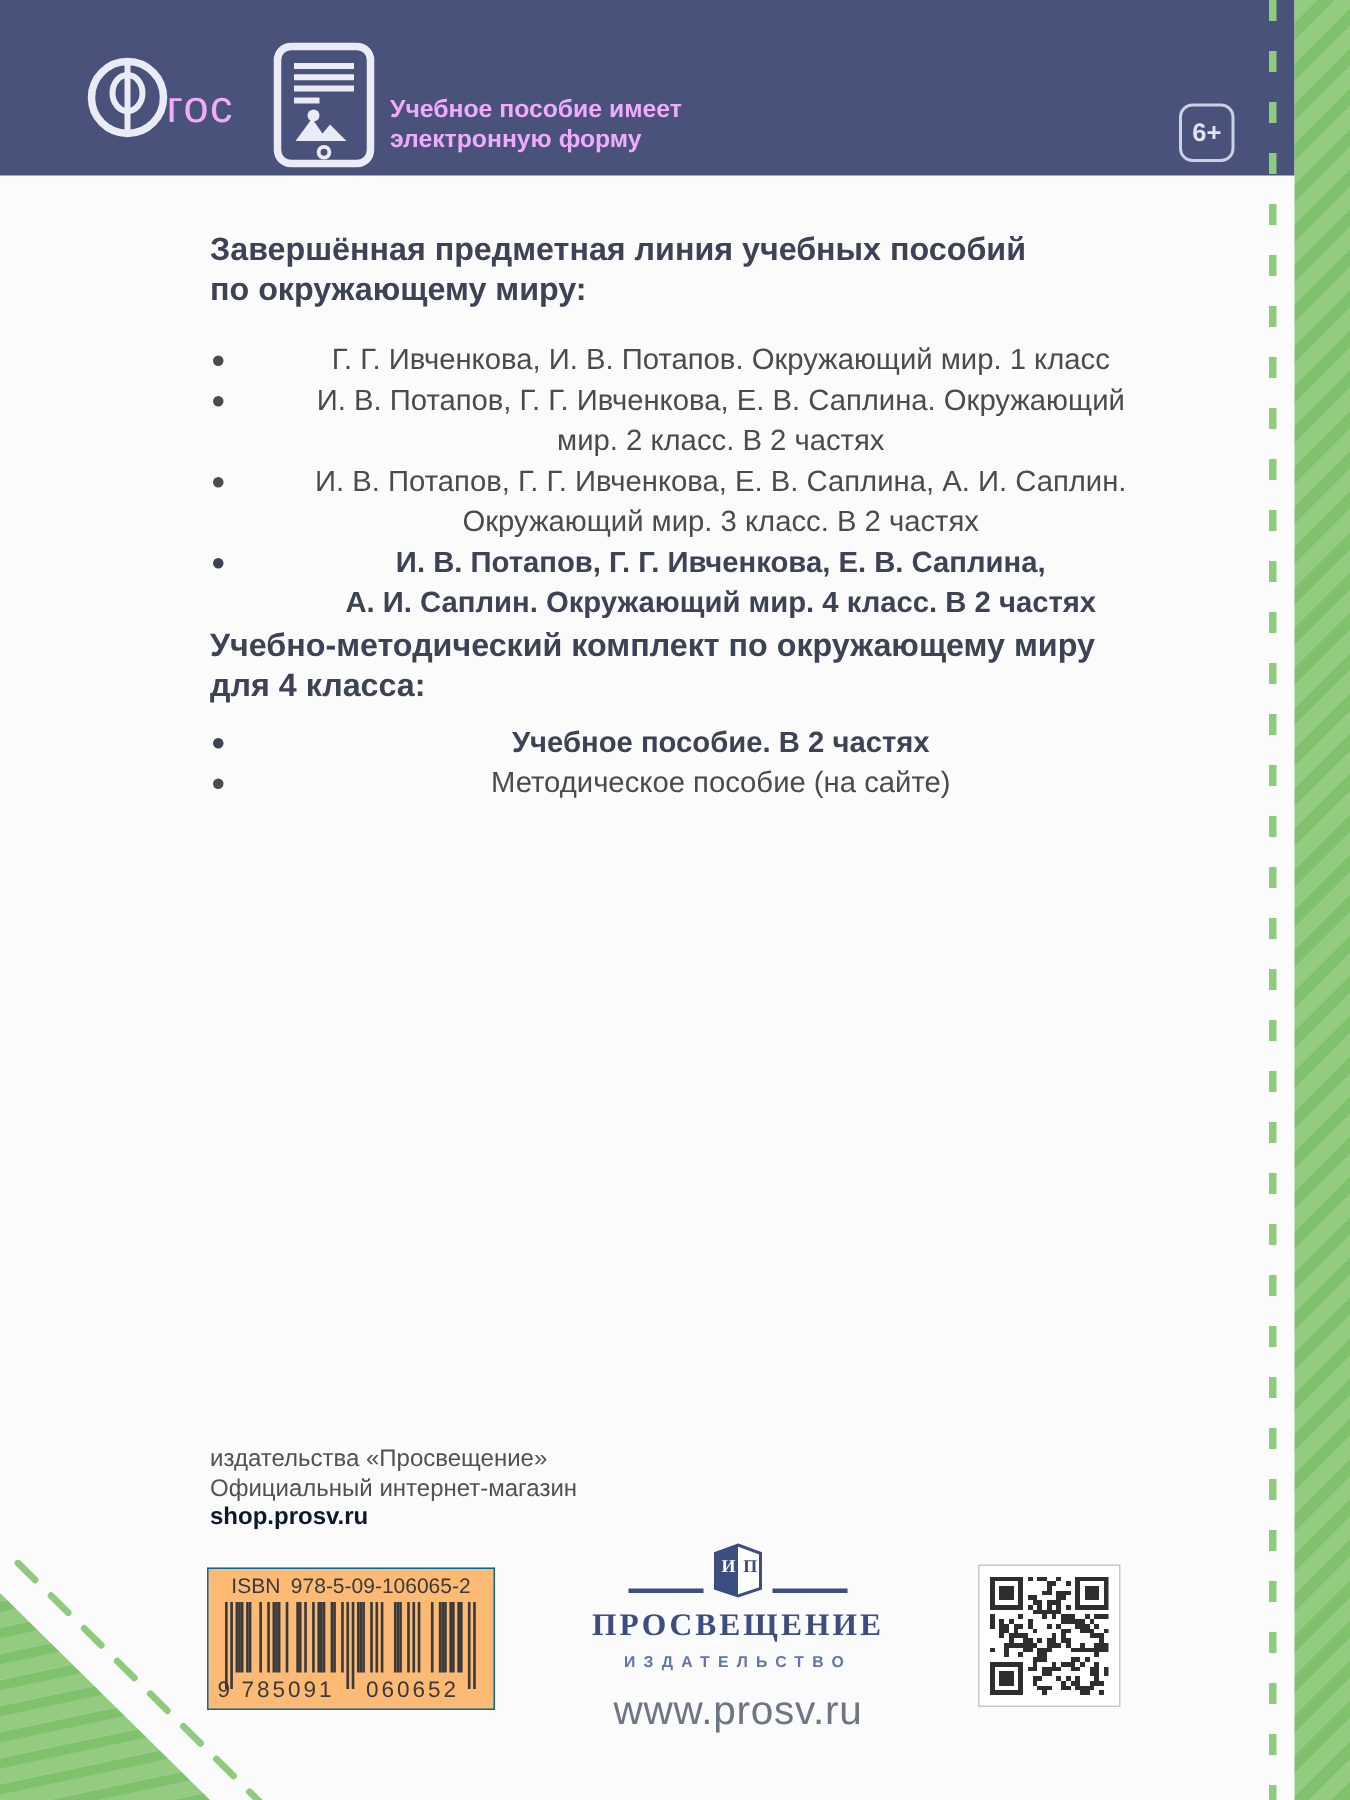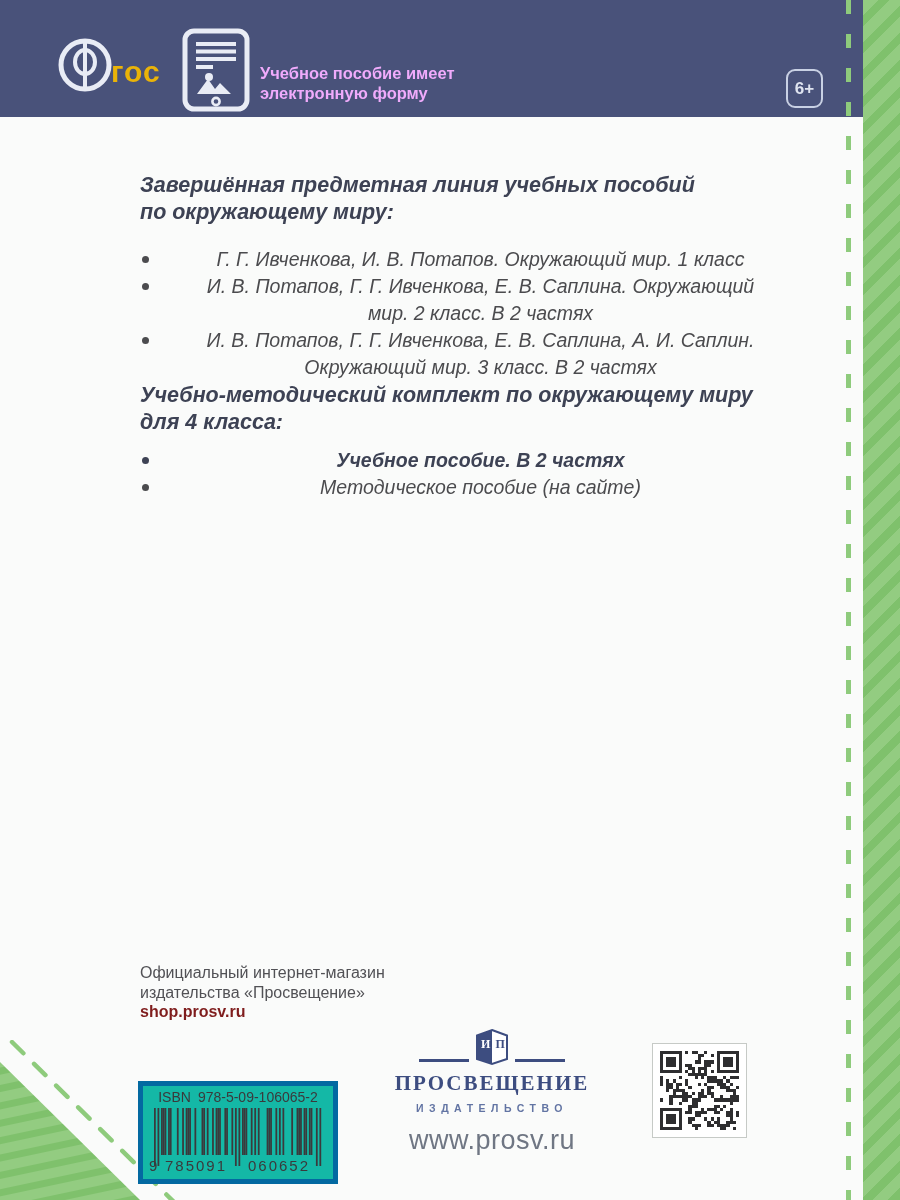--- a/index.html
+++ b/index.html
@@ -2,48 +2,48 @@
 <html><head>
 <meta charset="utf-8">
 <style>
   html,body{margin:0;padding:0;background:#e8e8e8;}
   .page{position:relative;width:900px;height:1200px;background:#fafbfa;overflow:hidden;
         font-family:"Liberation Sans",sans-serif;}
 
   
   .header{position:absolute;left:0;top:0;width:863px;height:117px;background:#49527a;}
   .fgos{position:absolute;left:55px;top:32px;display:flex;align-items:center;}
-  .fgos-label{color:#eab308;font-weight:bold;font-size:30px;letter-spacing:1px;margin-left:-6px;margin-top:14px;}
+  .fgos-label{color:#f0abfc;font-weight:normal;font-size:30px;letter-spacing:1px;margin-left:-6px;margin-top:14px;}
   .tablet{position:absolute;left:181px;top:28px;}
   .note{position:absolute;left:260px;top:63px;color:#f0abfc;font-weight:bold;font-size:16.5px;line-height:20px;}
   .age{position:absolute;left:786px;top:69px;width:33px;height:35px;border:2px solid #c9d1e4;border-radius:9px;
        color:#dfe4f0;font-size:17px;font-weight:bold;display:flex;align-items:center;justify-content:center;}
 
   
   .band{position:absolute;left:863px;top:0;width:37px;height:1200px;
         background:repeating-linear-gradient(135deg,#93cc81 0 11px,#7fc16c 11px 19px);}
   .dash-v{position:absolute;left:846px;top:0;width:4.5px;height:1200px;
         background:repeating-linear-gradient(180deg,#8ecb7c 0 14px,transparent 14px 34px);}
   .corner-svg{position:absolute;left:0;top:1040px;}
 
   
-  .main{position:absolute;left:140px;top:172px;width:660px;color:#4b4b4e;font-style:italic;}
+  .main{position:absolute;left:140px;top:153px;width:660px;color:#4b4b4e;}
   .h{font-size:21.5px;font-weight:bold;color:#3d4254;line-height:27px;white-space:pre-line;margin:0;}
   ul.blist{list-style:none;margin:20px 0 0 0;padding:0;font-size:19.5px;line-height:27px;}
   ul.blist li{position:relative;padding-left:21px;white-space:pre-line;text-align:center;}
   ul.blist li::before{content:"";position:absolute;left:2px;top:10px;width:7px;height:7px;border-radius:50%;background:#4b4b4e;}
   ul.blist li.bold{font-weight:bold;color:#3d4254;}
   ul.blist li.bold::before{background:#3d4254;}
   .h2gap{margin-top:1px;}
   .list2{margin-top:11px !important;}
 
   
   .shop{position:absolute;left:140px;top:963px;font-size:16px;line-height:19.5px;color:#515155;}
-  .shop .url{font-weight:bold;color:#7f1d1d;}
-  .barcode{position:absolute;left:138px;top:1045px;width:190px;height:93px;background:#14b8a6;border:5px solid #0369a1;margin-top:36px;}
+  .shop .url{font-weight:bold;color:#0f172a;}
+  .barcode{position:absolute;left:138px;top:1045px;width:190px;height:93px;background:#fdba74;border:1px solid #0369a1;}
   .publisher{position:absolute;left:392px;top:1028px;width:200px;text-align:center;}
   .pub-row{display:flex;align-items:center;justify-content:center;}
   .pub-line{width:50px;height:3px;background:#3d4d80;margin-top:24px;}
   .pub-name{font-family:Liberation Serif, serif;font-weight:bold;font-size:21px;letter-spacing:2px;color:#3d4d80;margin-top:3px;}
   .pub-sub{font-size:10.5px;letter-spacing:5.5px;color:#6274a3;margin-top:6px;font-weight:bold;}
   .pub-site{font-size:27px;color:#6f7683;margin-top:11px;letter-spacing:0.5px;}
   .qr{position:absolute;left:652px;top:1043px;width:95px;height:95px;background:#fff;border:1px solid #c6cac6;
       box-sizing:border-box;padding:7px;}
 </style>
 </head>
@@ -92,32 +92,34 @@
 
   <div class="main">
     <p class="h">Завершённая предметная линия учебных пособий
 по окружающему миру:</p>
     <ul class="blist">
       <li>Г. Г. Ивченкова, И. В. Потапов. Окружающий мир. 1 класс</li>
       <li>И. В. Потапов, Г. Г. Ивченкова, Е. В. Саплина. Окружающий
 мир. 2 класс. В 2 частях</li>
       <li>И. В. Потапов, Г. Г. Ивченкова, Е. В. Саплина, А. И. Саплин.
 Окружающий мир. 3 класс. В 2 частях</li>
+      <li class="bold">И. В. Потапов, Г. Г. Ивченкова, Е. В. Саплина,
+А. И. Саплин. Окружающий мир. 4 класс. В 2 частях</li>
     </ul>
     <p class="h h2gap">Учебно-методический комплект по окружающему миру
 для 4 класса:</p>
     <ul class="blist list2">
       <li class="bold">Учебное пособие. В 2 частях</li>
       <li>Методическое пособие (на сайте)</li>
     </ul>
   </div>
 
   <div class="shop">
+    <div>издательства «Просвещение»</div>
     <div>Официальный интернет-магазин</div>
-    <div>издательства «Просвещение»</div>
     <div class="url">shop.prosv.ru</div>
   </div>
 
   <div class="barcode" id="barcode"><svg width="190" height="93" viewBox="0 0 190 93">
         <text x="95" y="16" text-anchor="middle" font-size="14" fill="#3a3a3c" font-family="Liberation Sans,sans-serif">ISBN 978-5-09-106065-2</text>
         <rect x="11.00" y="22" width="1.76" height="58" fill="#3a3a3c"></rect>
         <rect x="14.52" y="22" width="1.76" height="58" fill="#3a3a3c"></rect>
         <rect x="18.04" y="22" width="1.76" height="47" fill="#3a3a3c"></rect>
         <rect x="19.80" y="22" width="1.76" height="47" fill="#3a3a3c"></rect>
         <rect x="21.56" y="22" width="1.76" height="47" fill="#3a3a3c"></rect>

